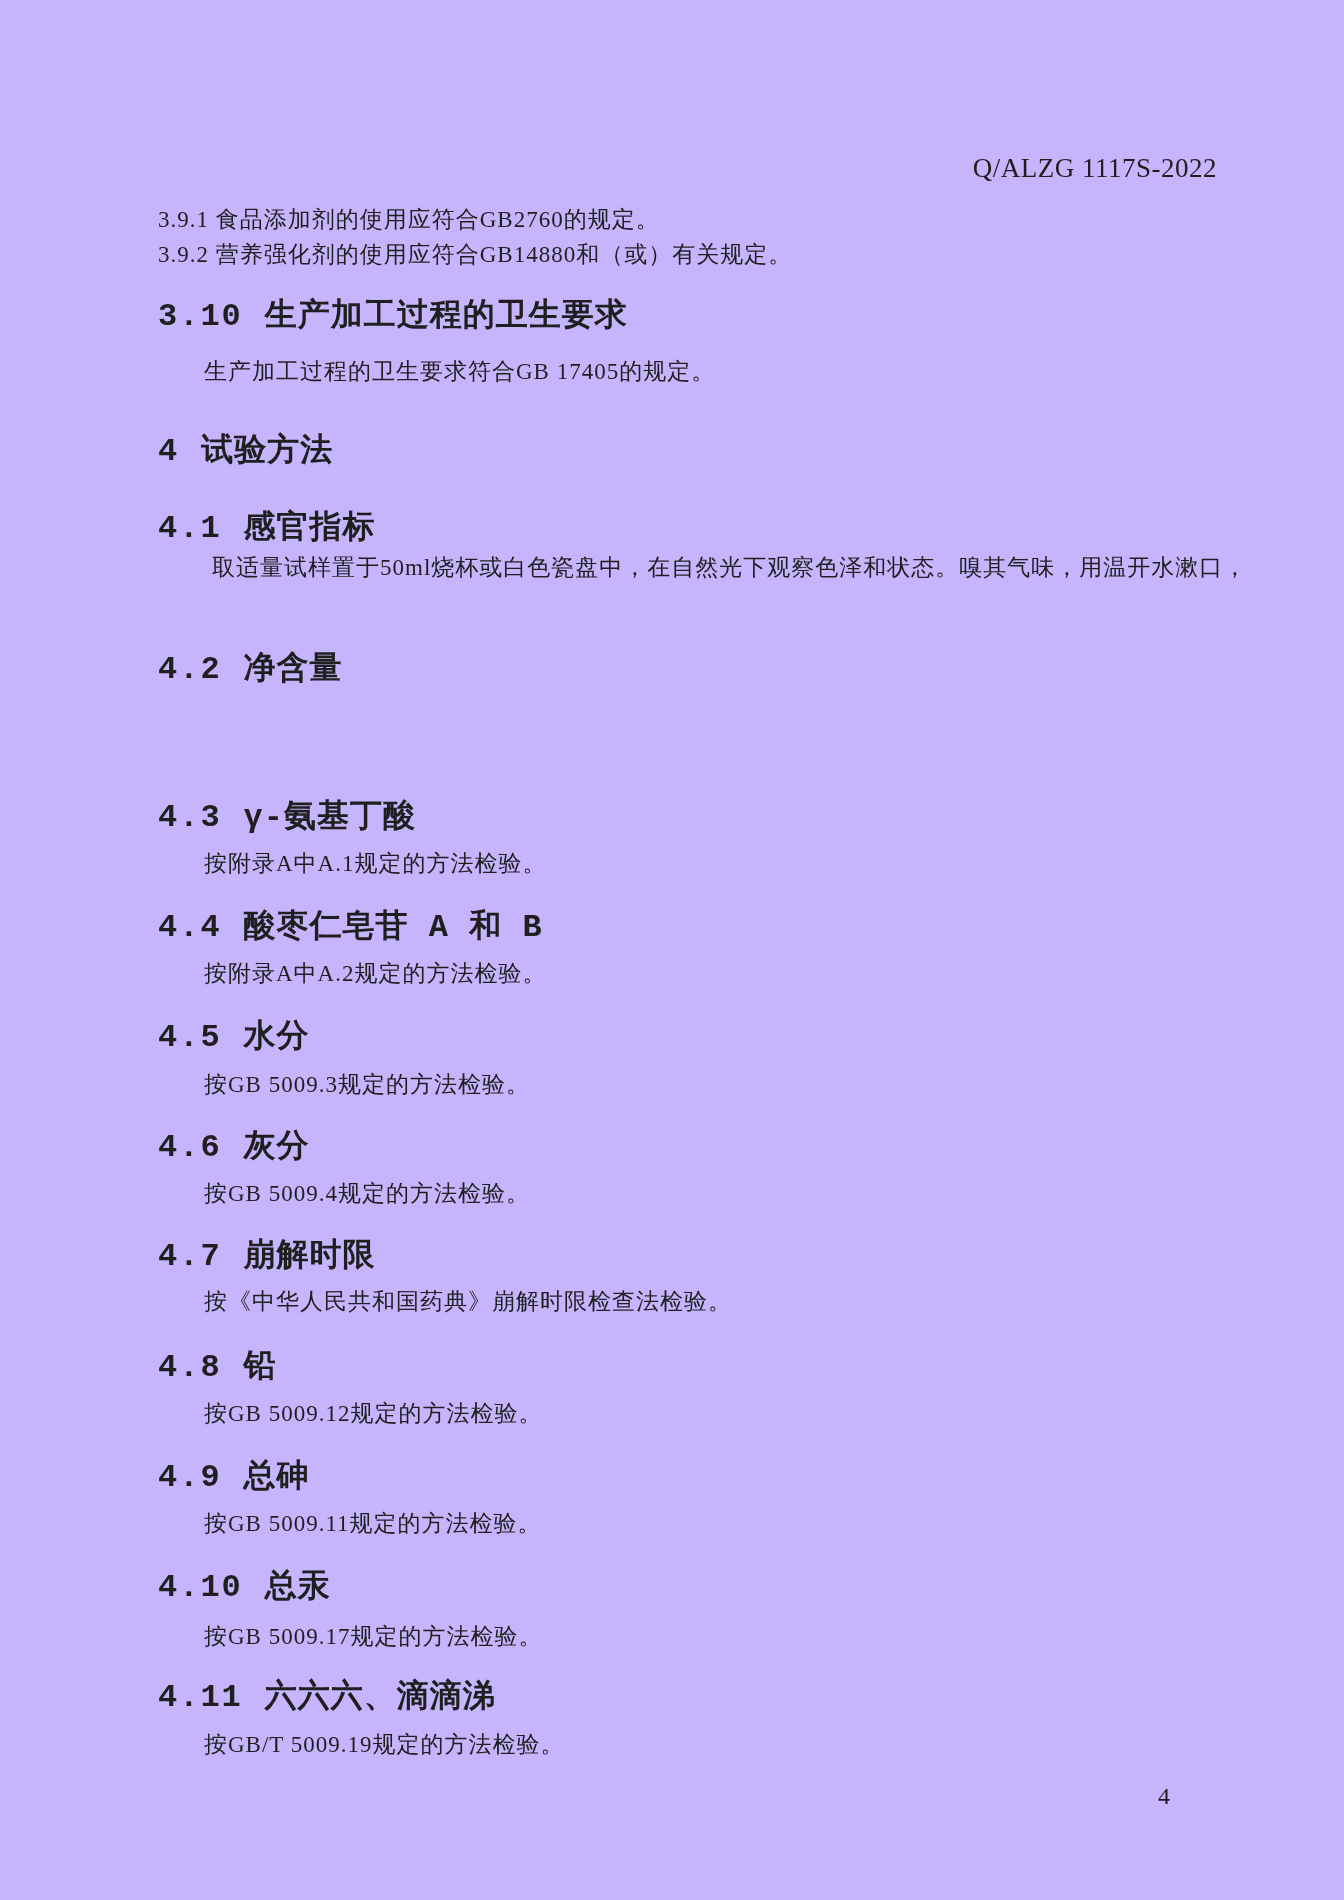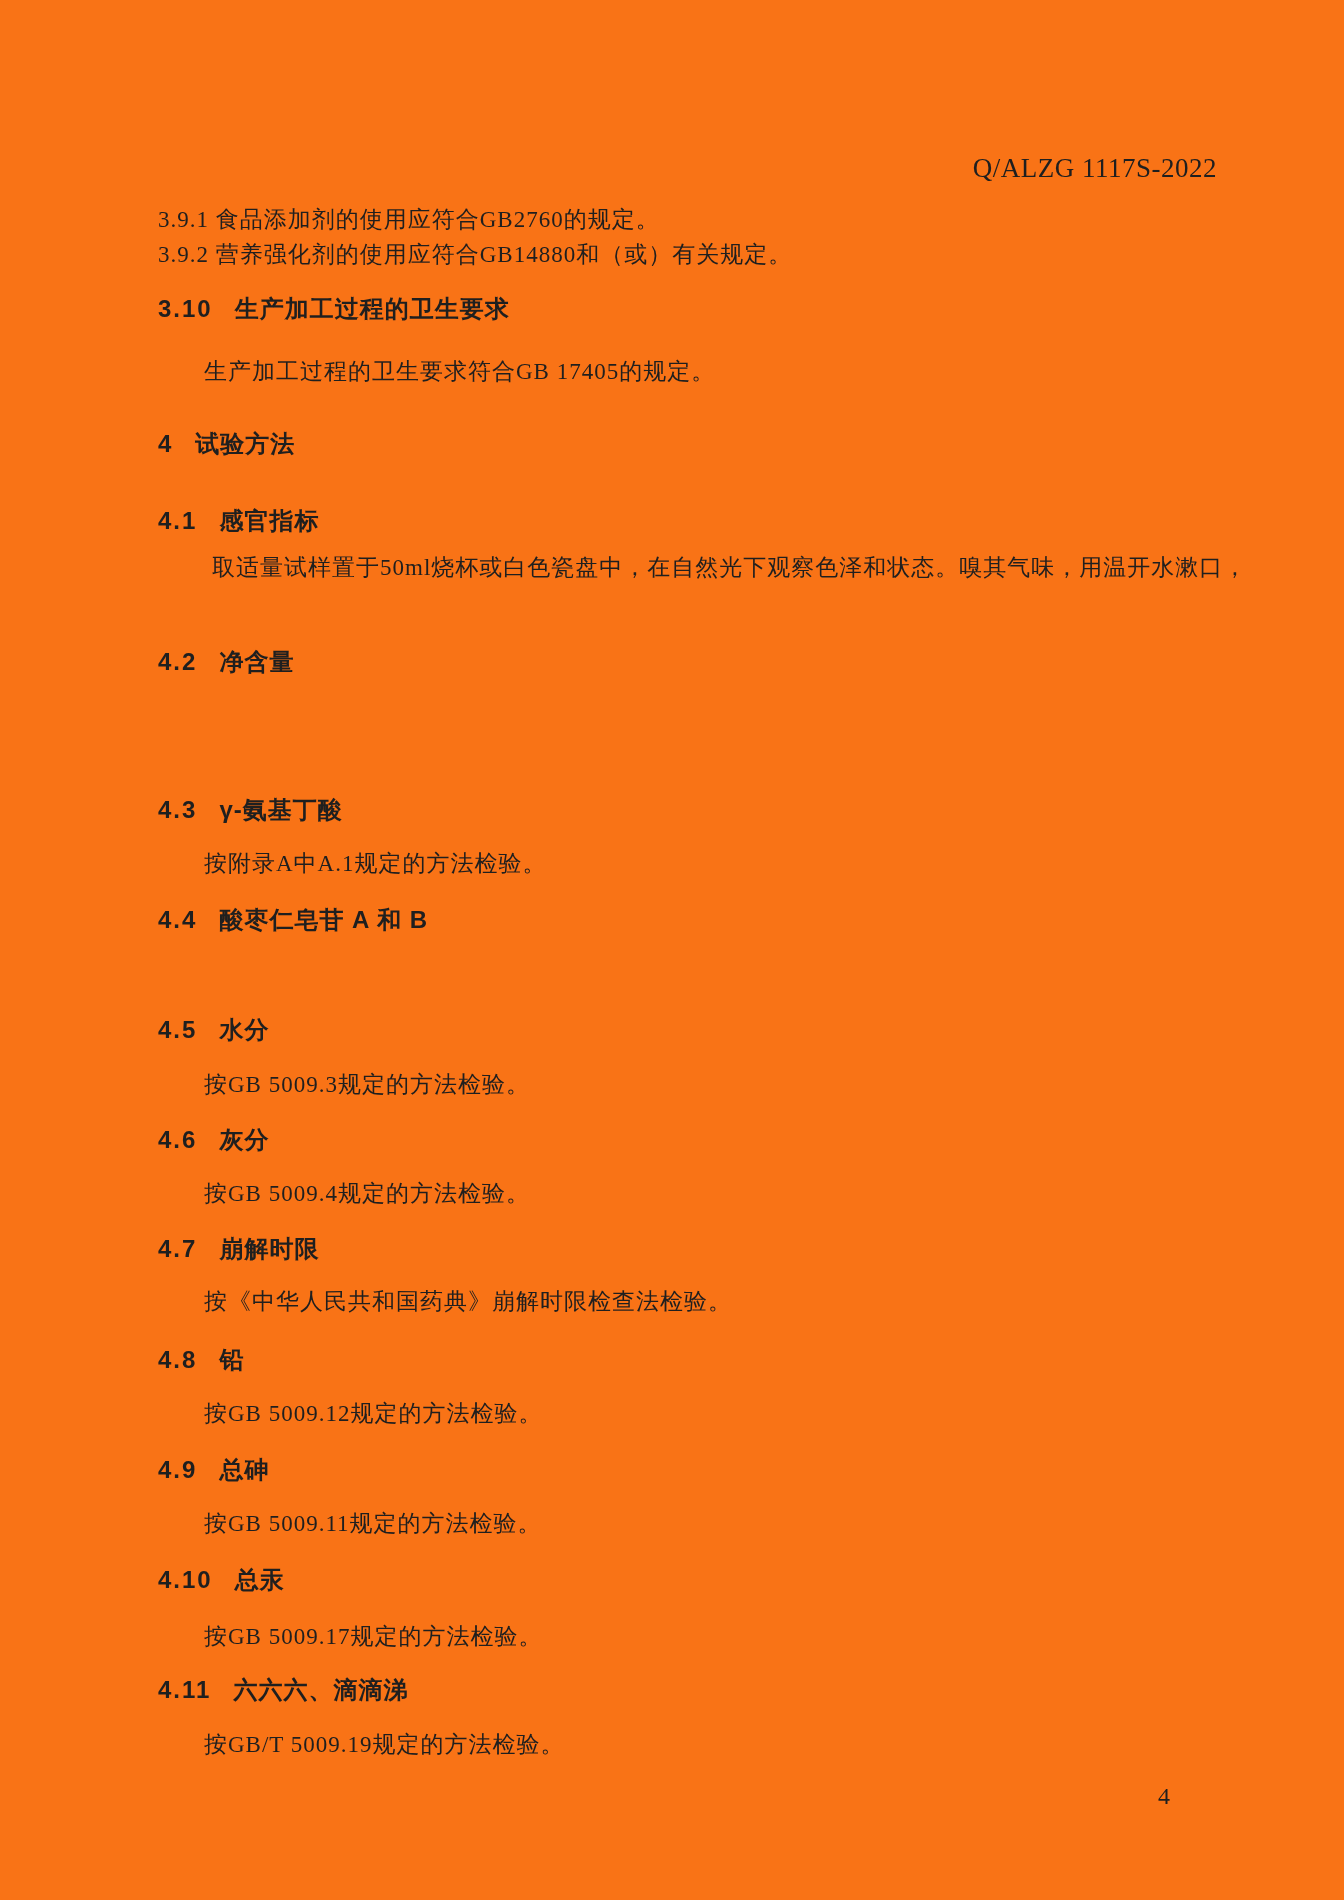--- a/index.html
+++ b/index.html
@@ -4,21 +4,21 @@
 <style>
   html, body {
     margin: 0;
     padding: 0;
     background: #ffffff;
   }
   .page {
     position: relative;
     width: 1344px;
     height: 1900px;
-    background: #f97316;
+    background: #c4b5fd;
     color: #1f1f1f;
     font-family: "Liberation Serif", "DejaVu Serif", serif;
     overflow: hidden;
   }
   .doc-code {
     position: absolute;
     top: 153px;
     right: 127px;
     font-size: 27px;
     letter-spacing: 0.5px;
@@ -28,23 +28,23 @@
     position: absolute;
     left: 158px;
     font-size: 23px;
     letter-spacing: 1px;
     white-space: nowrap;
     text-align: right;
   }
   .heading {
     position: absolute;
     left: 158px;
-    font-family: Liberation Sans, sans-serif;
+    font-family: Liberation Mono, monospace;
     font-weight: bold;
-    font-size: 24px;
+    font-size: 32px;
     white-space: nowrap;
   }
   .heading .hnum {
     letter-spacing: 2px;
     margin-right: 22px;
   }
   .heading .htitle {
     letter-spacing: 1px;
   }
   .para {
@@ -111,20 +111,21 @@
   </div>
 
   <div class="heading" style="top:794px">
     <span class="hnum">4.3</span><span class="htitle">γ-氨基丁酸</span>
   </div>
   <div class="para" style="top:848px">按附录A中A.1规定的方法检验。</div>
 
   <div class="heading" style="top:904px">
     <span class="hnum">4.4</span><span class="htitle">酸枣仁皂苷 A 和 B</span>
   </div>
+  <div class="para" style="top:958px">按附录A中A.2规定的方法检验。</div>
 
   <div class="heading" style="top:1014px">
     <span class="hnum">4.5</span><span class="htitle">水分</span>
   </div>
   <div class="para" style="top:1069px">按GB 5009.3规定的方法检验。</div>
 
   <div class="heading" style="top:1124px">
     <span class="hnum">4.6</span><span class="htitle">灰分</span>
   </div>
   <div class="para" style="top:1178px">按GB 5009.4规定的方法检验。</div>

